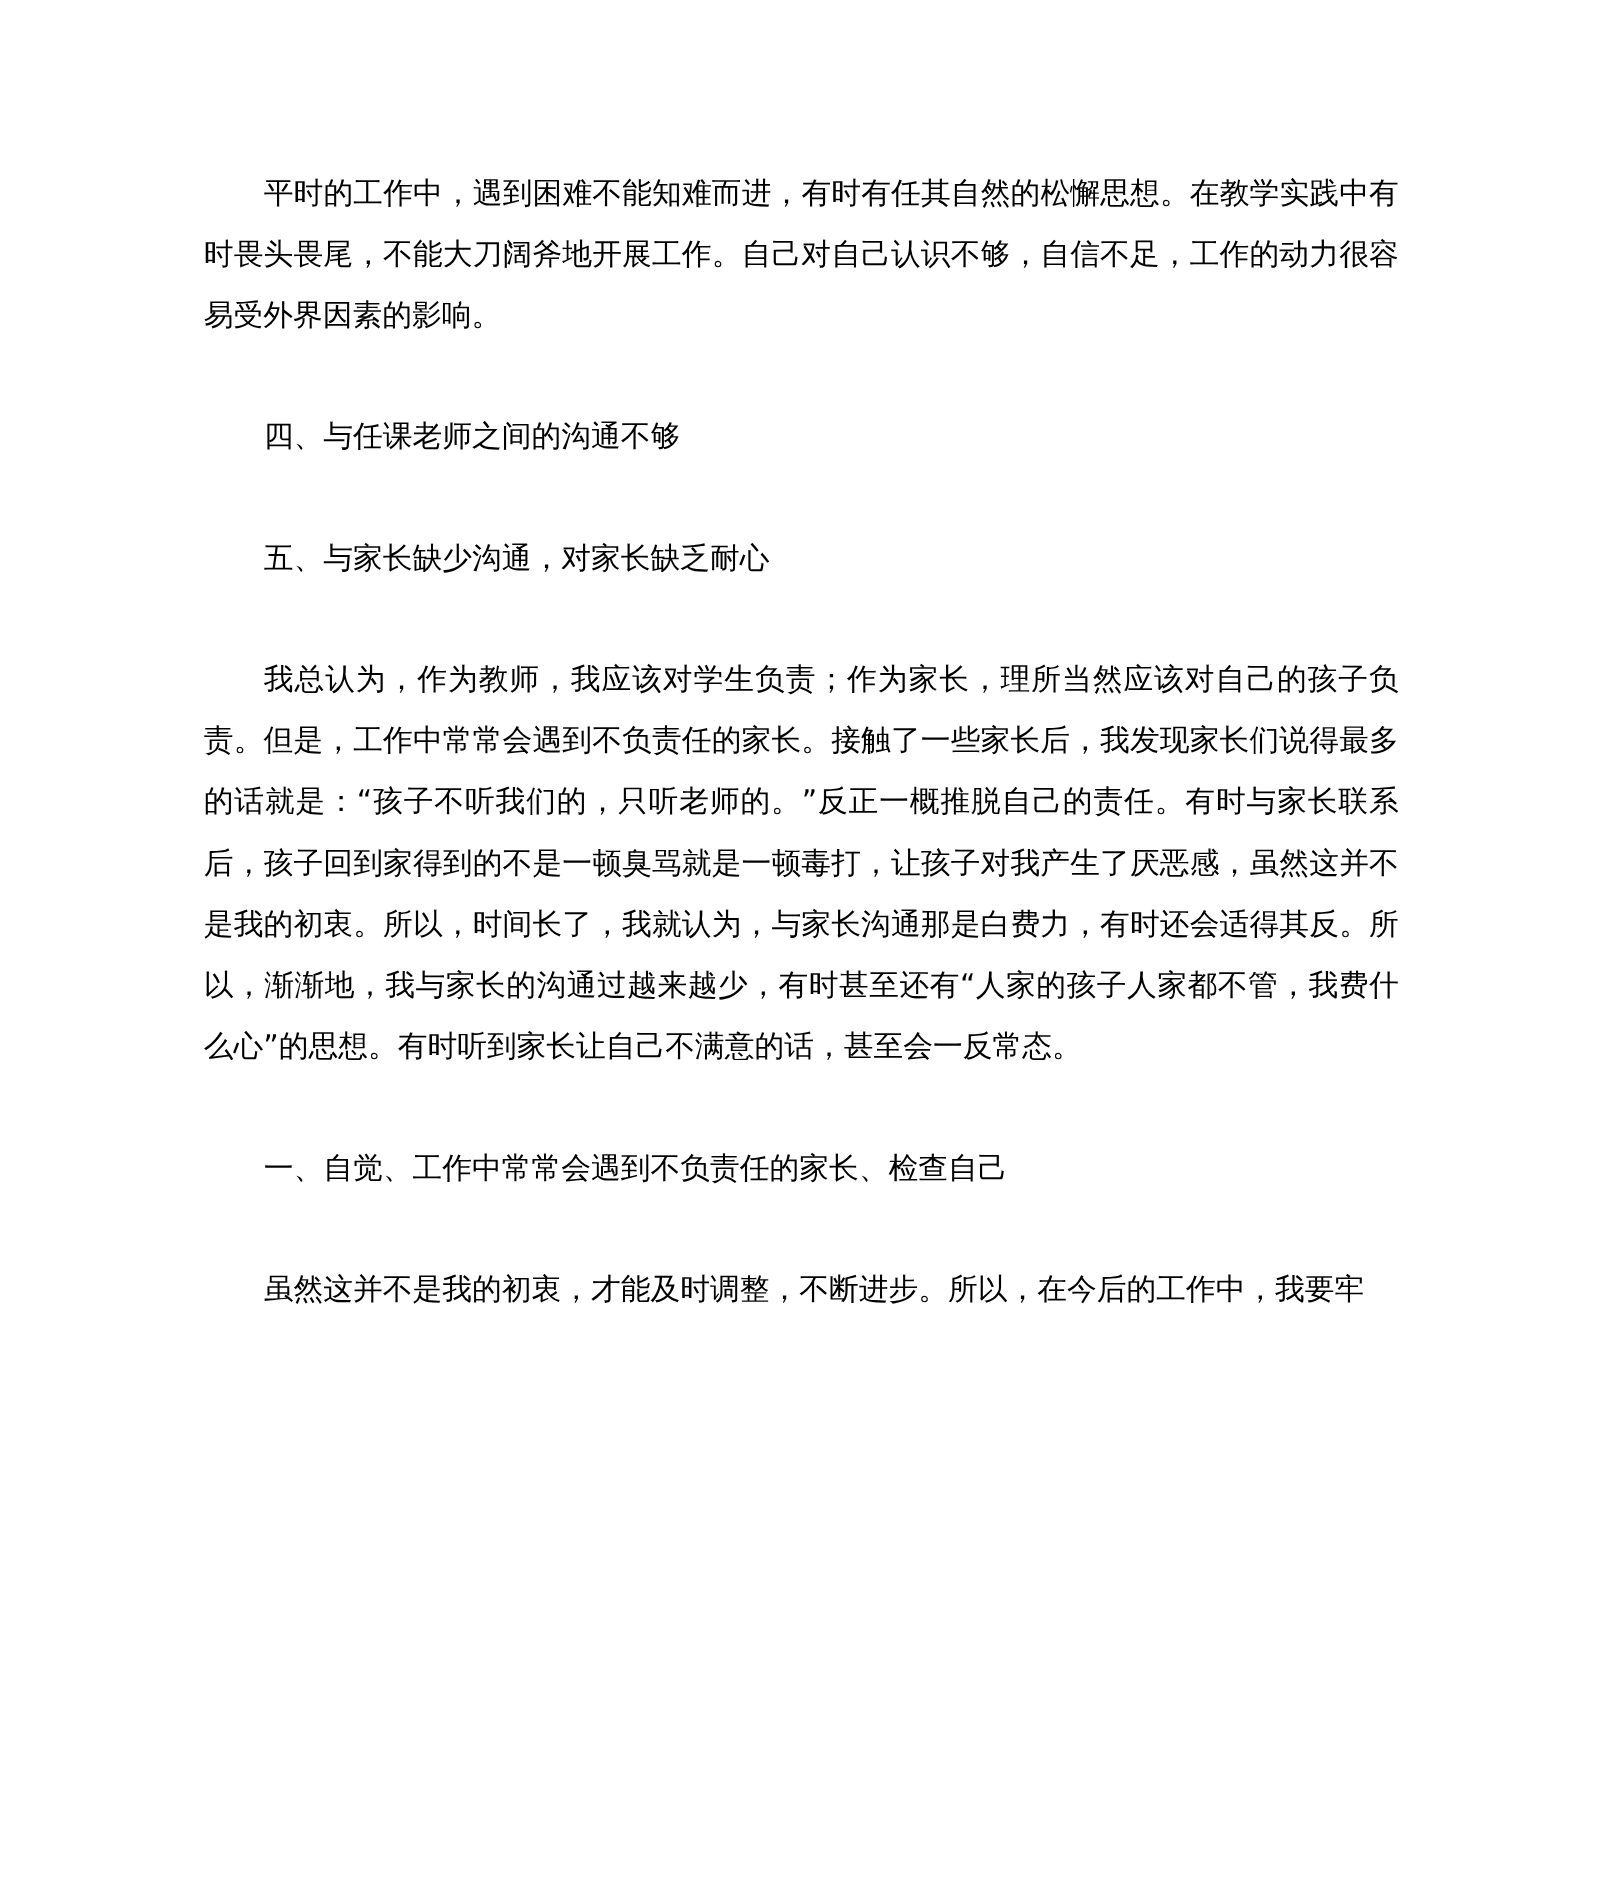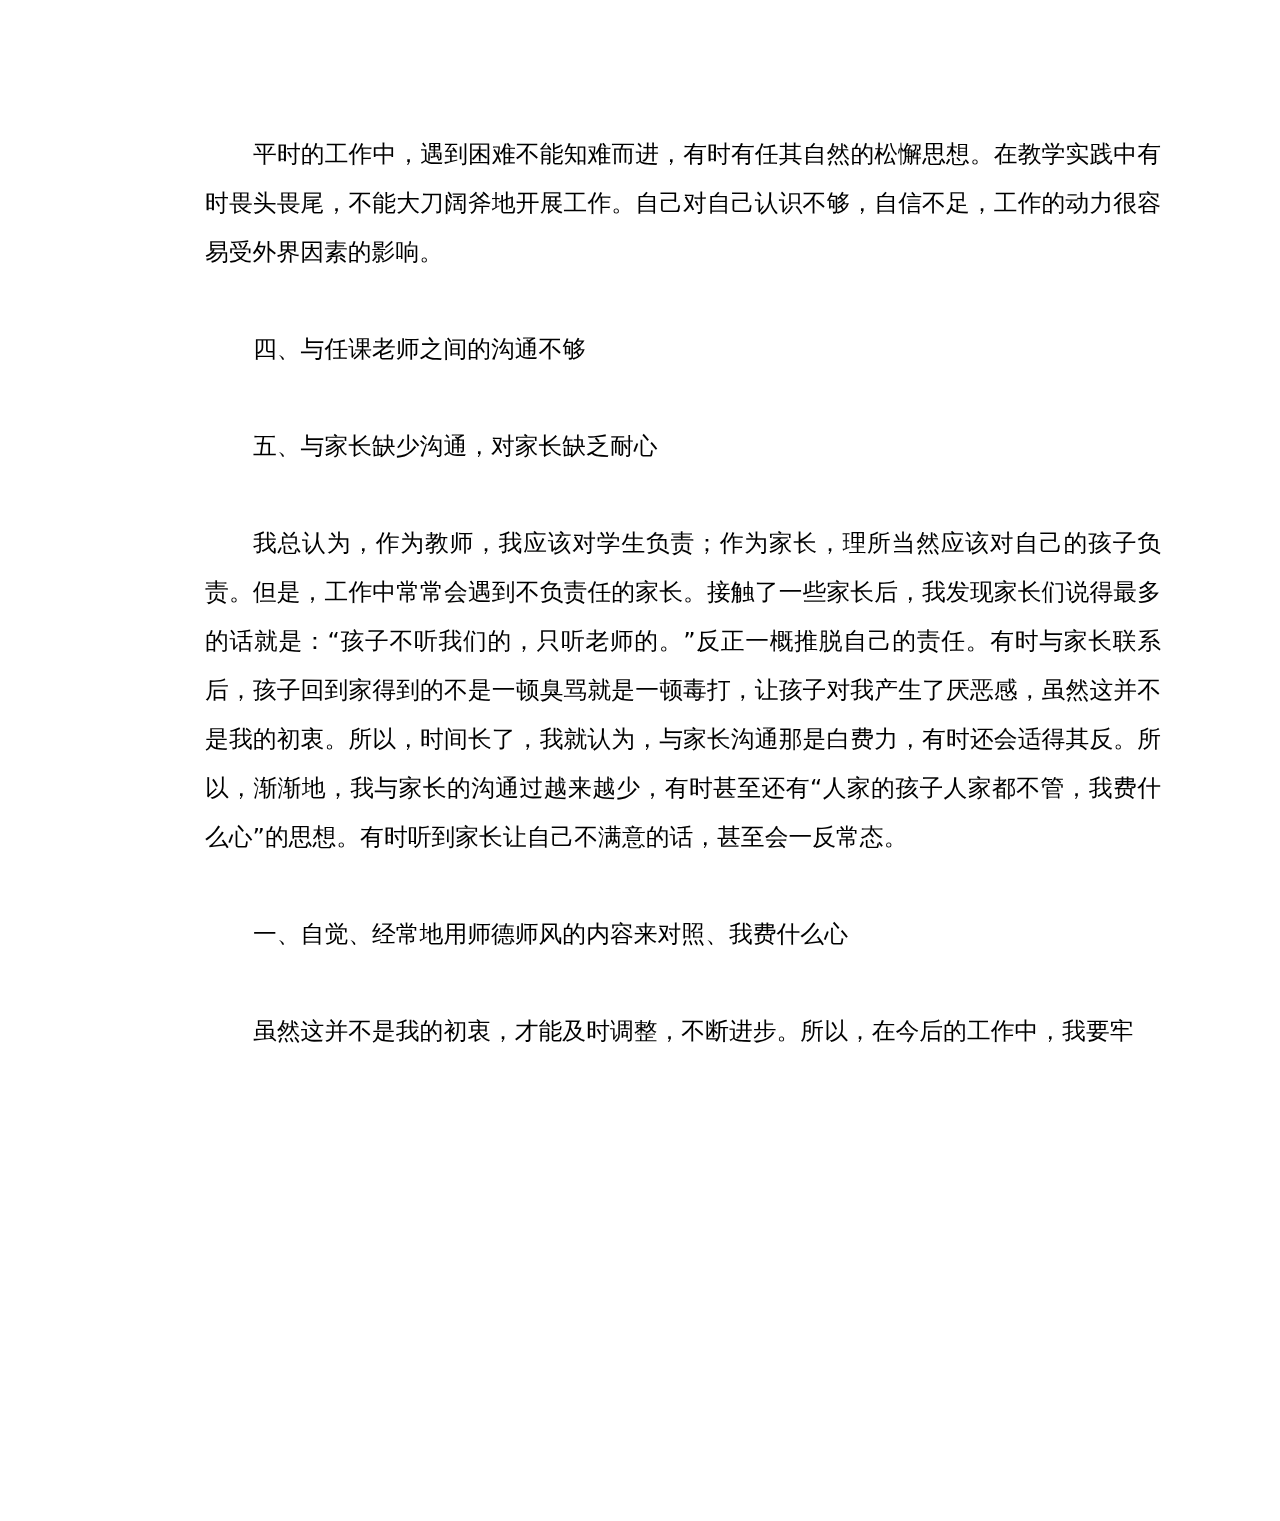--- a/index.html
+++ b/index.html
@@ -13,21 +13,20 @@
       position: relative;
       overflow: hidden;
       font-family: "DejaVu Sans", "Liberation Sans", sans-serif;
       color: #000000;
     }
     .page {
       position: absolute;
       left: 163px;
       top: 130px;
       width: 956px;
-      margin-left: 42px;
     }
     .para {
       font-size: 23.8px;
       line-height: 49px;
       text-indent: 48px;
       margin: 0 0 48px 0;
       text-align: justify;
       text-align-last: left;
       letter-spacing: 0px;
     }
@@ -39,15 +38,15 @@
     }
   </style>
 </head>
 <body>
 
 <div class="page">
   <p class="para">平时的工作中，遇到困难不能知难而进，有时有任其自然的松懈思想。在教学实践中有时畏头畏尾，不能大刀阔斧地开展工作。自己对自己认识不够，自信不足，工作的动力很容易受外界因素的影响。</p>
   <p class="heading">四、与任课老师之间的沟通不够</p>
   <p class="heading">五、与家长缺少沟通，对家长缺乏耐心</p>
   <p class="para">我总认为，作为教师，我应该对学生负责；作为家长，理所当然应该对自己的孩子负责。但是，工作中常常会遇到不负责任的家长。接触了一些家长后，我发现家长们说得最多的话就是：“孩子不听我们的，只听老师的。”反正一概推脱自己的责任。有时与家长联系后，孩子回到家得到的不是一顿臭骂就是一顿毒打，让孩子对我产生了厌恶感，虽然这并不是我的初衷。所以，时间长了，我就认为，与家长沟通那是白费力，有时还会适得其反。所以，渐渐地，我与家长的沟通过越来越少，有时甚至还有“人家的孩子人家都不管，我费什么心”的思想。有时听到家长让自己不满意的话，甚至会一反常态。</p>
-  <p class="heading">一、自觉、经常地用师德师风的内容来对照、我费什么心</p>
+  <p class="heading">一、自觉、工作中常常会遇到不负责任的家长、检查自己</p>
   <p class="para">虽然这并不是我的初衷，才能及时调整，不断进步。所以，在今后的工作中，我要牢</p>
 </div>
 
 </body></html>

